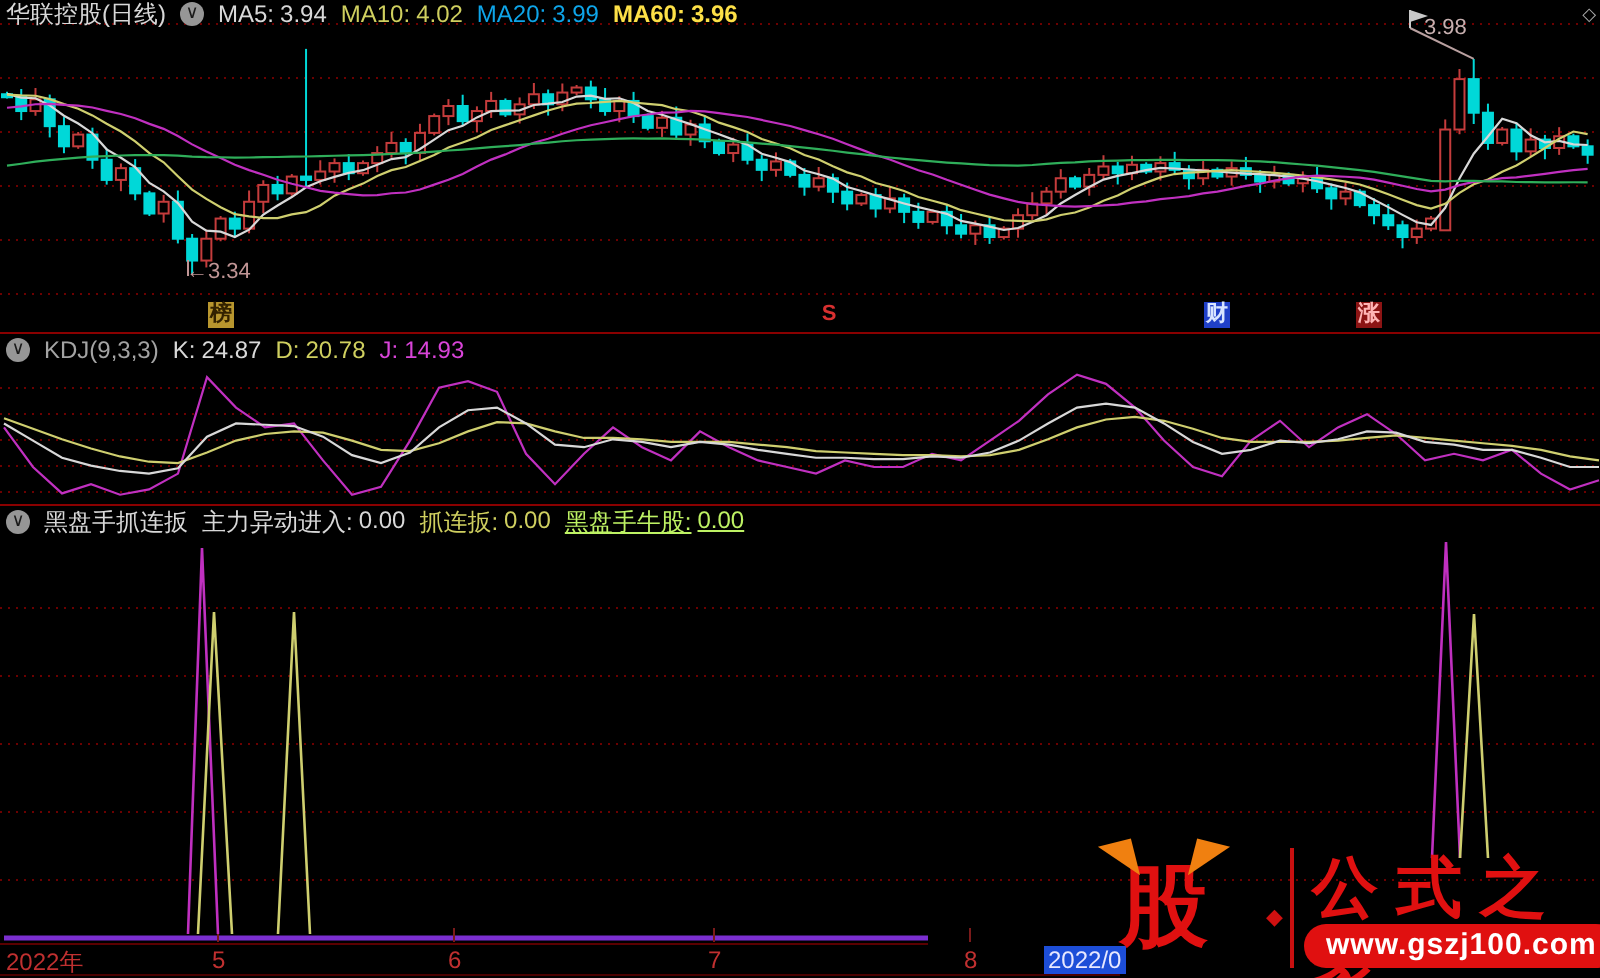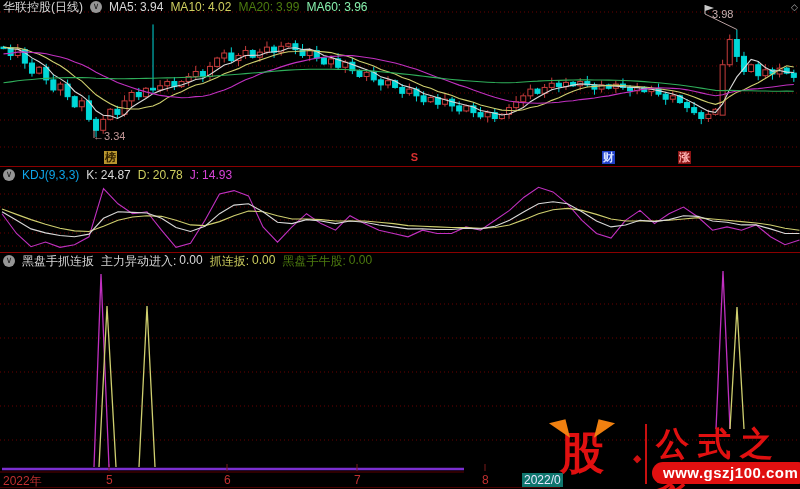--- a/index.html
+++ b/index.html
@@ -9,21 +9,21 @@
   .hdr{position:absolute;display:flex;align-items:center;gap:7px;font-size:12px;
        color:#d8d8d8;white-space:nowrap;z-index:3;height:14px;}
   .hdr-item{display:flex;gap:3px;justify-content:center;}
   .circle-icon{width:12px;height:12px;border-radius:50%;background:#969696;color:#1a1a1a;
        font-size:9px;line-height:11px;text-align:center;display:inline-block;flex:0 0 auto;}
   .marker{position:absolute;top:151px;width:13px;height:13px;font-size:11px;line-height:13px;
        text-align:center;font-weight:bold;z-index:3;}
   .anno{position:absolute;font-size:11px;z-index:3;}
   .axis{position:absolute;left:0;top:472px;width:800px;height:17px;z-index:3;}
   .axis span{position:absolute;top:1px;font-size:12px;color:#c03030;}
-  .axis .endcap{background:#0f766e;color:#e8e8ff;padding:0 2px;}
+  .axis .endcap{background:#1d4ed8;color:#e8e8ff;padding:0 2px;}
   .widget{position:absolute;right:2px;top:2px;color:#aaa;font-size:9px;z-index:3;}
   
   .wm{position:absolute;left:548px;top:422px;width:252px;height:67px;z-index:4;}
   .wm-gu{position:absolute;left:12px;top:8px;font-size:44px;line-height:48px;font-weight:bold;
        color:#e01010;font-family:"Liberation Serif",serif;}
   .horn{position:absolute;width:0;height:0;border-style:solid;}
   .horn-l{border-width:0 17px 19px 0;border-color:transparent #f08010 transparent transparent;
        left:-9px;top:-9px;transform:rotate(-14deg);}
   .horn-r{border-width:0 0 19px 17px;border-color:transparent transparent transparent #f08010;
        right:-9px;top:-9px;transform:rotate(14deg);}
@@ -311,42 +311,42 @@
     <span style="color:#d8d8d8;">华联控股(日线)</span>
     <span class="circle-icon">∨</span>
     <span class="hdr-item" style="color: rgb(216, 216, 216);">
       <span>MA5:</span>
         <span>3.94</span>
     </span>
     <span class="hdr-item" style="color: rgb(207, 207, 95);">
       <span>MA10:</span>
         <span>4.02</span>
     </span>
-    <span class="hdr-item" style="color: #4d7c0f;">
+    <span class="hdr-item" style="color: #0ea5e9;">
       <span>MA20:</span>
         <span>3.99</span>
     </span>
-    <span class="hdr-item" style="color: #86efac;">
+    <span class="hdr-item" style="color: #fde047; font-weight: bold;">
       <span>MA60:</span>
         <span>3.96</span>
     </span>
   </div>
 
   <span class="anno" style="left:712px;top:8px;color:#c8b0b0;">3.98</span>
   <span class="anno" style="left:93px;top:130px;color:#c09595;">←3.34</span>
   <span class="widget">◇</span>
 
   <span class="marker" style="left: 104px; color: rgb(51, 34, 0); background: rgb(184, 150, 46);">榜</span>
   <span class="marker" style="left: 408px; color: rgb(216, 48, 48);">S</span>
   <span class="marker" style="left: 602px; color: rgb(216, 228, 255); background: rgb(32, 64, 200);">财</span>
   <span class="marker" style="left: 678px; color: rgb(255, 180, 180); background: rgb(140, 20, 20);">涨</span>
 
   <div class="hdr" style="left:3px;top:168px;">
     <span class="circle-icon">∨</span>
-    <span style="color:#0ea5e9;">KDJ(9,3,3)</span>
+    <span style="color:#a3a3a3;">KDJ(9,3,3)</span>
     <span class="hdr-item" style="color: rgb(216, 216, 216);">
       <span>K:</span>
         <span>24.87</span>
     </span>
     <span class="hdr-item" style="color: rgb(207, 207, 95);">
       <span>D:</span>
         <span>20.78</span>
     </span>
     <span class="hdr-item" style="color: rgb(216, 68, 216);">
       <span>J:</span>
@@ -358,21 +358,21 @@
     <span class="circle-icon">∨</span>
     <span style="color:#d8d8d8;">黑盘手抓连扳</span>
     <span class="hdr-item" style="color: rgb(216, 216, 216);">
       <span>主力异动进入:</span>
         <span>0.00</span>
     </span>
     <span class="hdr-item" style="color: rgb(207, 207, 95);">
       <span>抓连扳:</span>
         <span>0.00</span>
     </span>
-    <span class="hdr-item" style="color: #4d7c0f;">
+    <span class="hdr-item" style="color: #bef264; text-decoration: underline;">
       <span>黑盘手牛股:</span>
         <span>0.00</span>
     </span>
   </div>
 
   <div class="axis">
     <span style="left:3px;">2022年</span>
     <span style="left:106px;">5</span>
     <span style="left:224px;">6</span>
     <span style="left:354px;">7</span>

